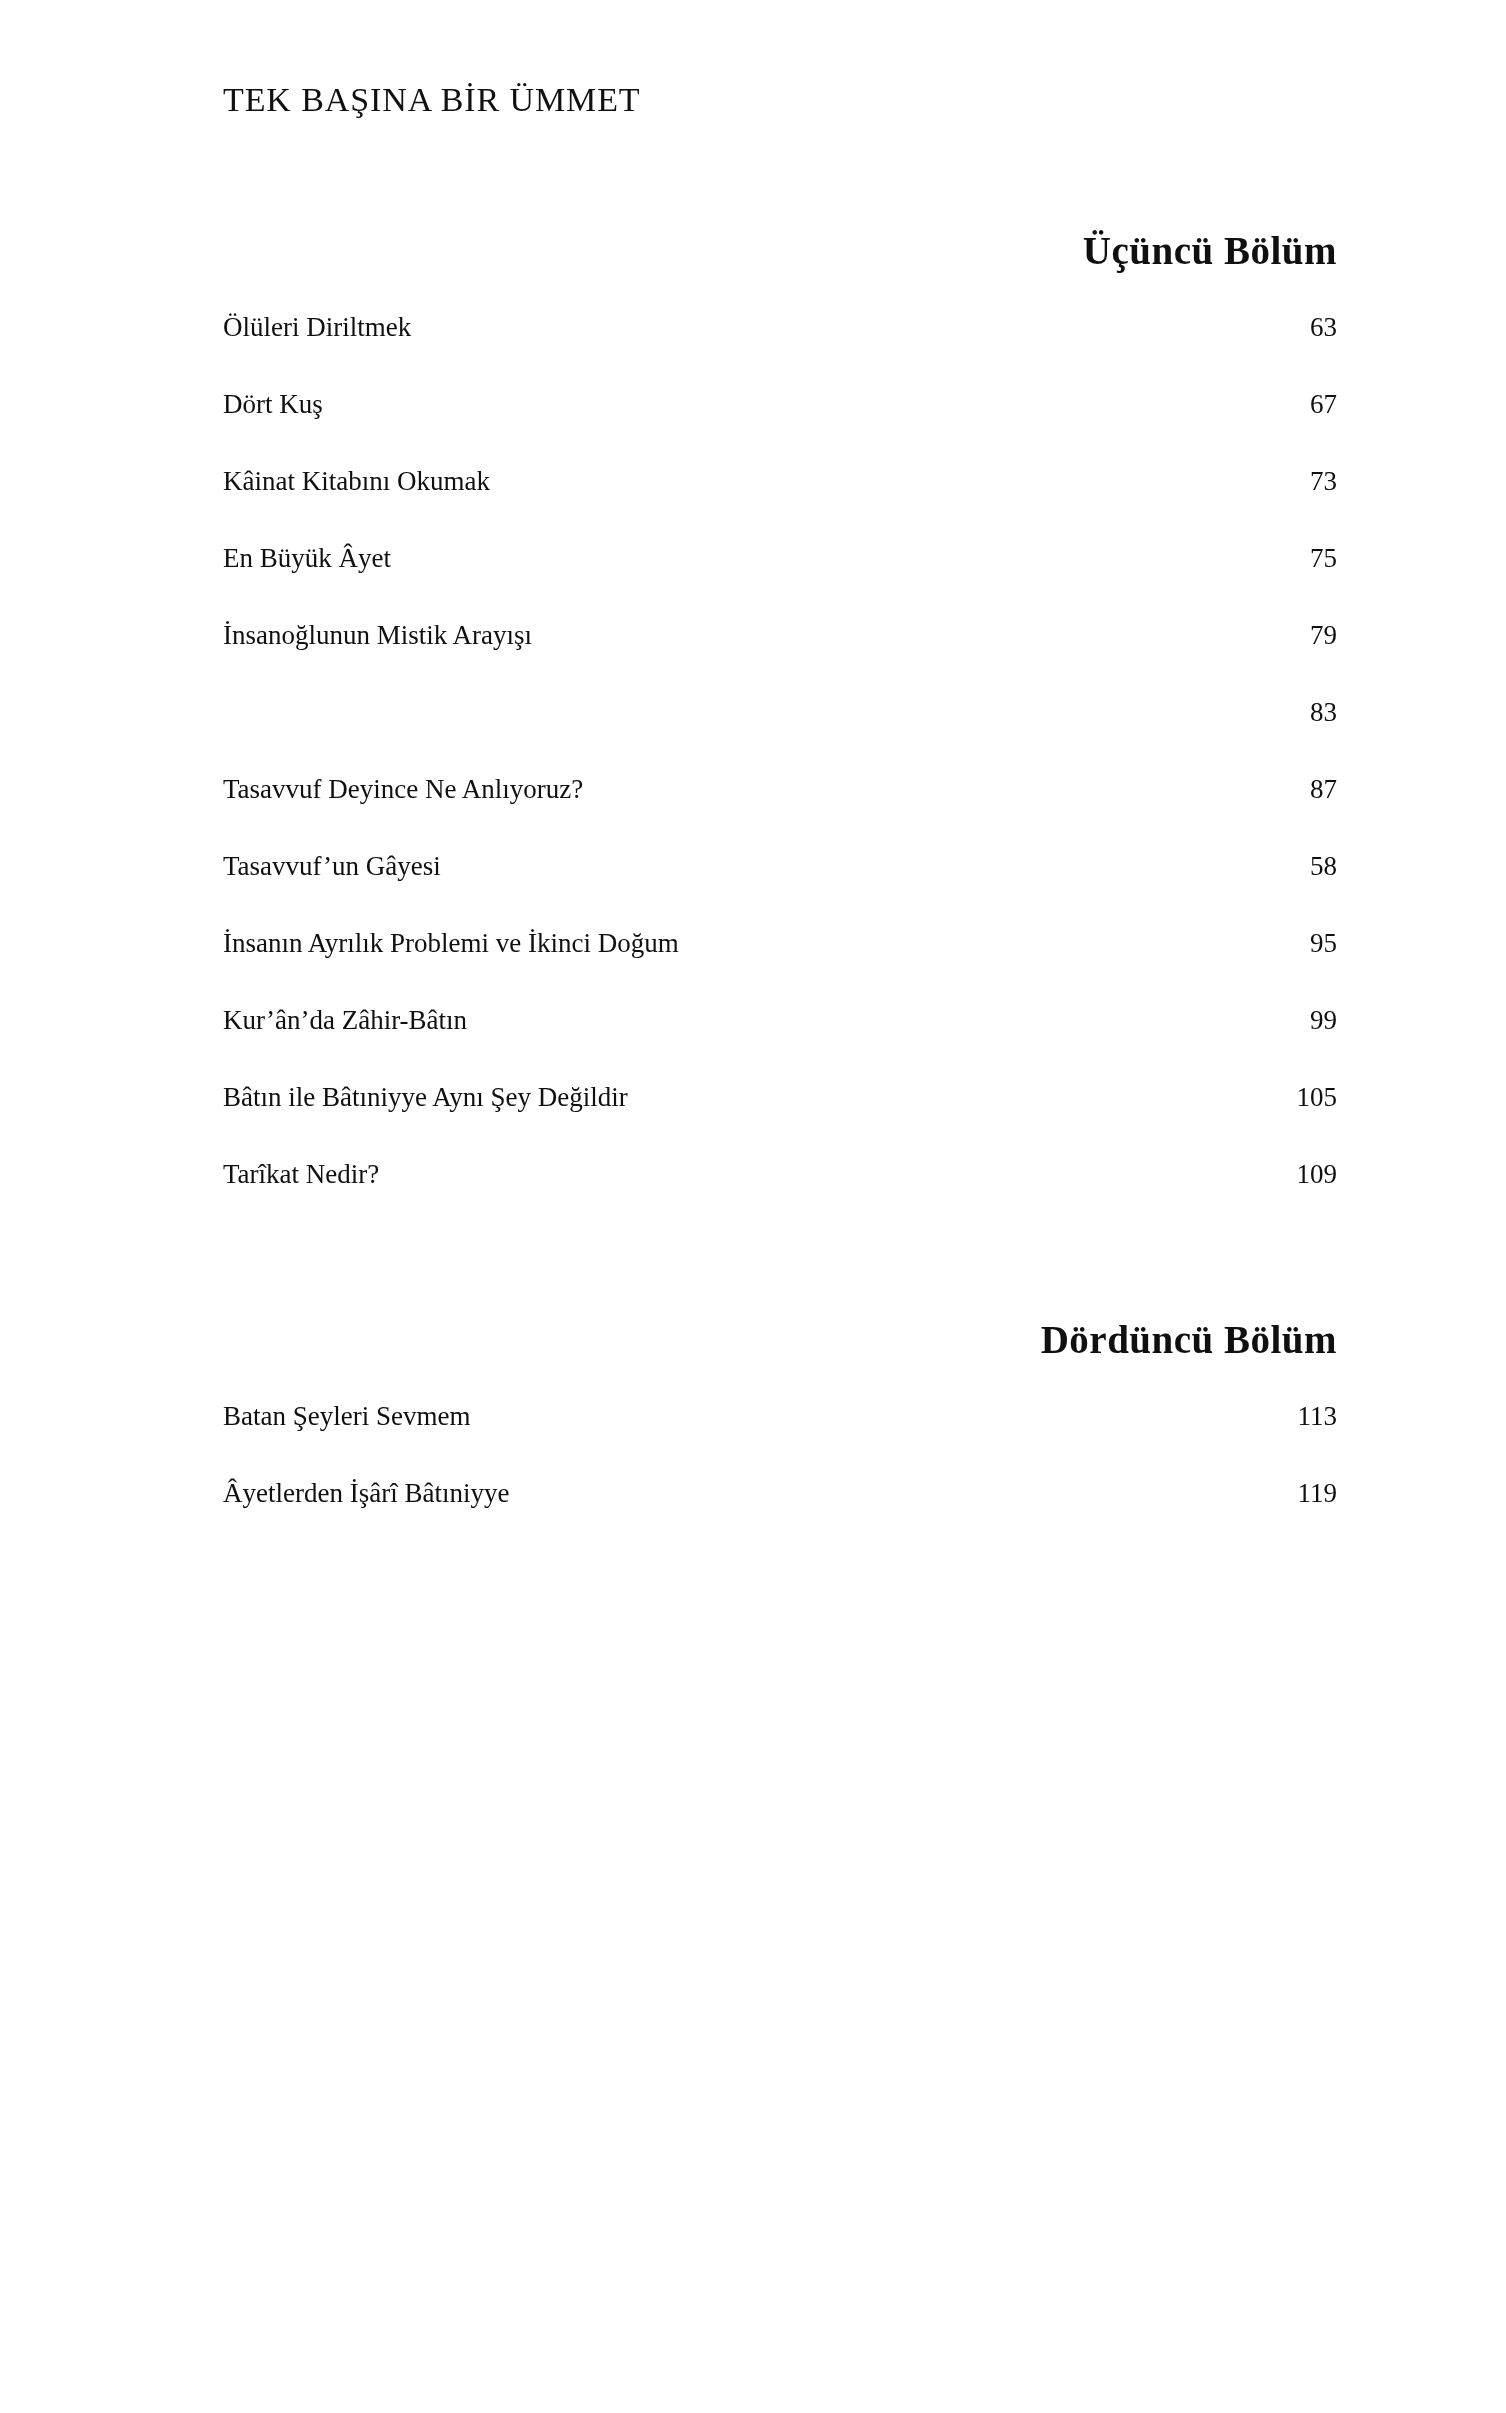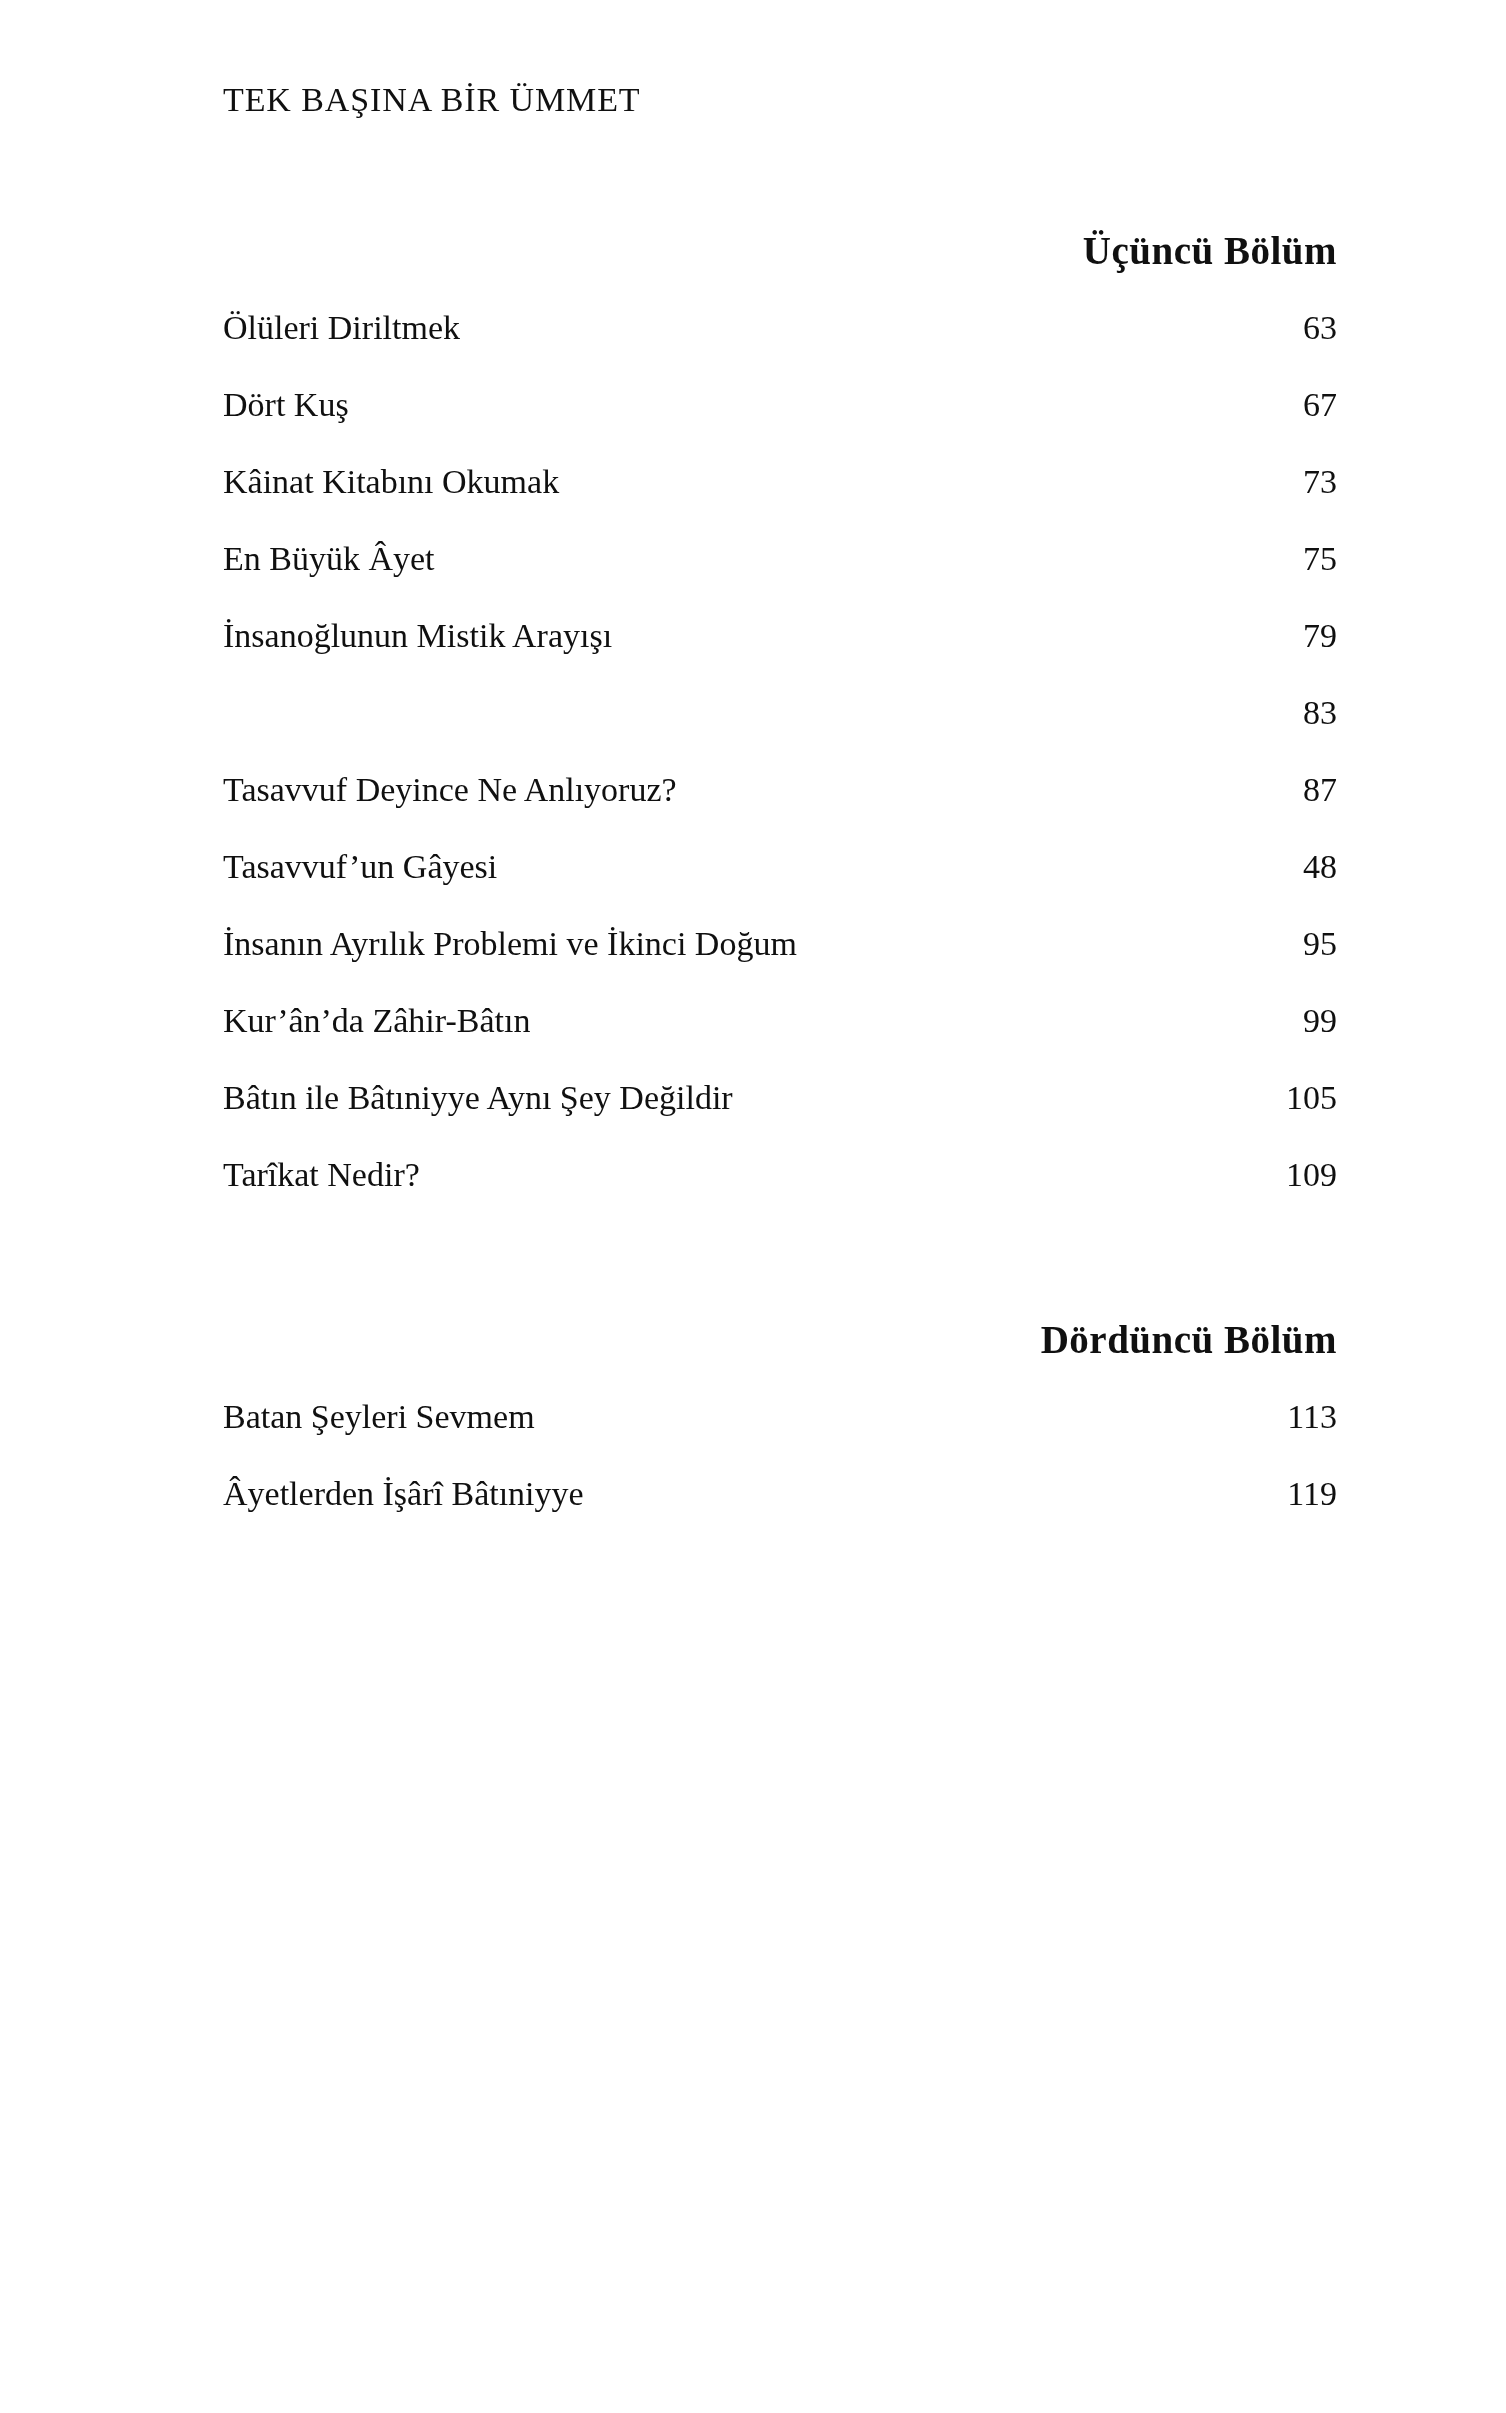--- a/index.html
+++ b/index.html
@@ -33,21 +33,21 @@
     font-weight: 700;
     line-height: 77px;
     letter-spacing: 0.5px;
     white-space: nowrap;
     text-align: right;
   }
   .toc-row {
     display: flex;
     align-items: flex-end;
     height: 77px;
-    font-size: 34px;
+    font-size: 27px;
     line-height: 77px;
   }
   .toc-title { white-space: nowrap; }
   .toc-page  { white-space: nowrap; }
   .leader {
     flex: 1 1 auto;
     margin: 0 13.2px 0 5.7px;
     background-image: radial-gradient(circle, #141414 2.6px, transparent 3.2px);
     background-size: 10px 8.5px;
     background-repeat: repeat-x;
@@ -100,21 +100,21 @@
 
   <div class="toc-row">
     <span class="toc-title">Tasavvuf Deyince Ne Anlıyoruz?</span>
     <span class="leader"></span>
     <span class="toc-page">87</span>
   </div>
 
   <div class="toc-row">
     <span class="toc-title">Tasavvuf’un Gâyesi</span>
     <span class="leader"></span>
-    <span class="toc-page">48</span>
+    <span class="toc-page">58</span>
   </div>
 
   <div class="toc-row">
     <span class="toc-title">İnsanın Ayrılık Problemi ve İkinci Doğum</span>
     <span class="leader"></span>
     <span class="toc-page">95</span>
   </div>
 
   <div class="toc-row">
     <span class="toc-title">Kur’ân’da Zâhir-Bâtın</span>

